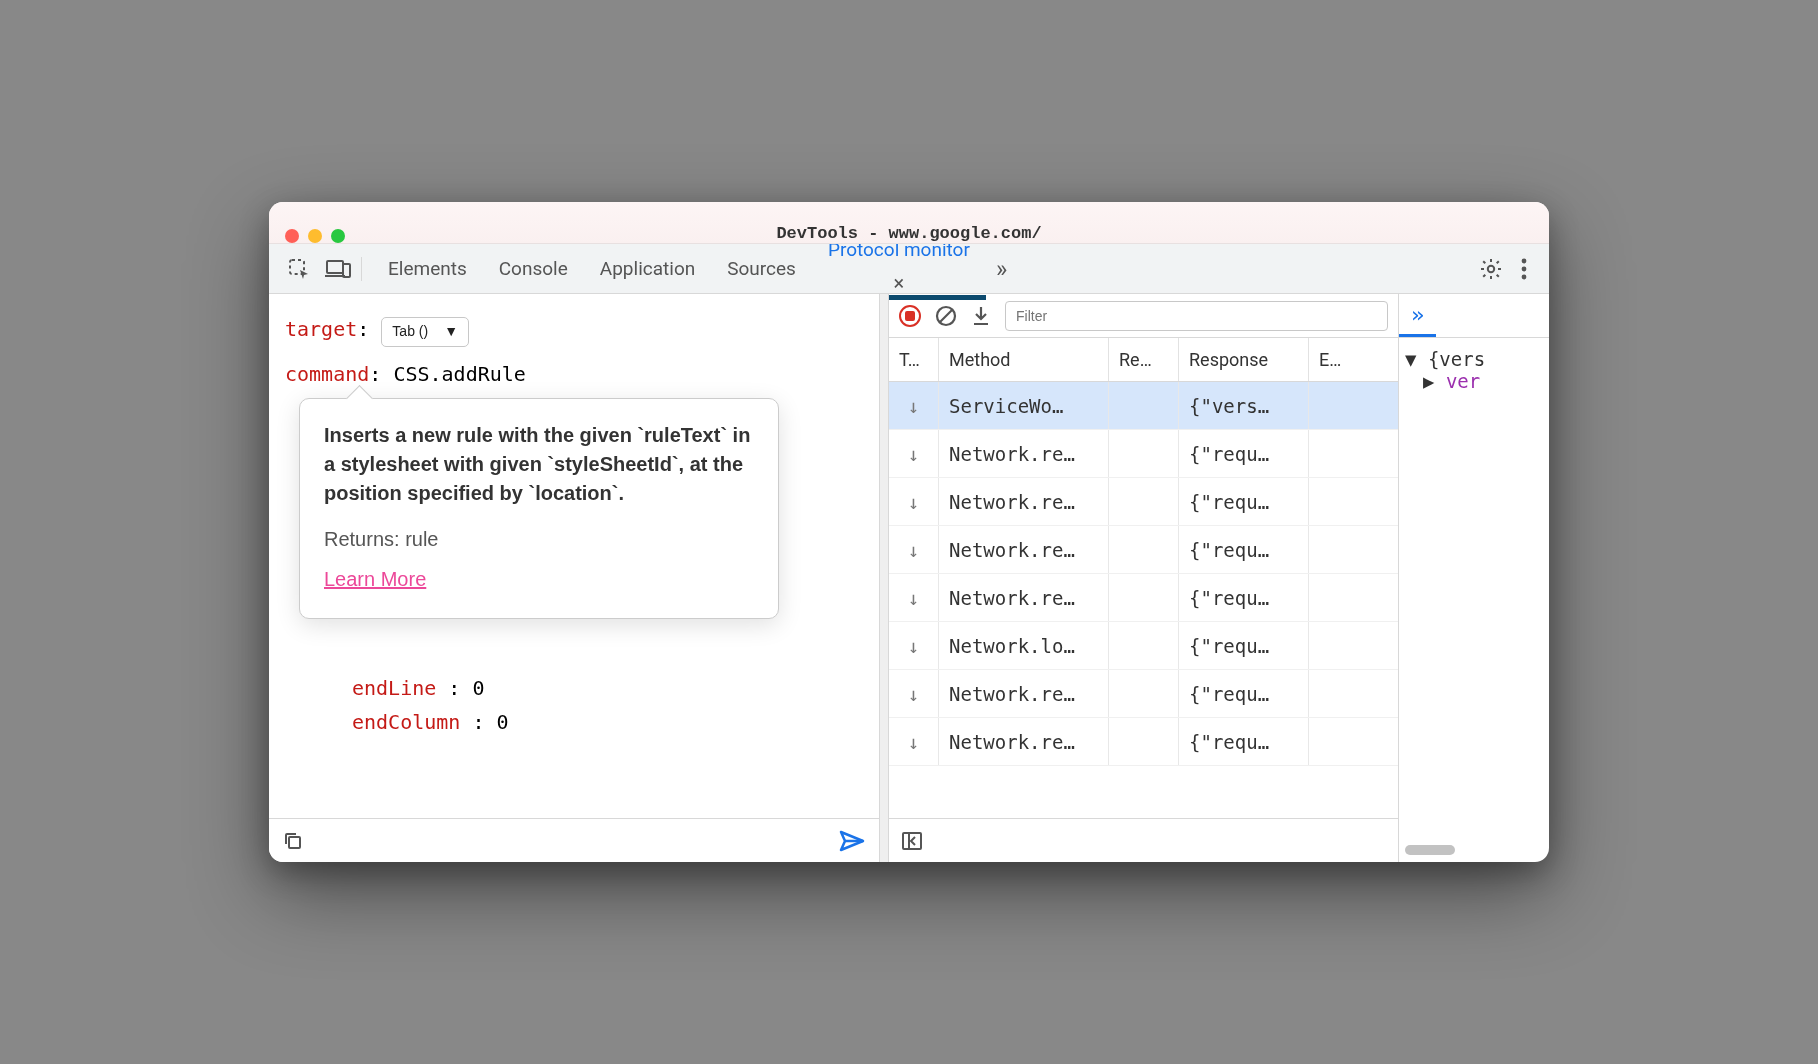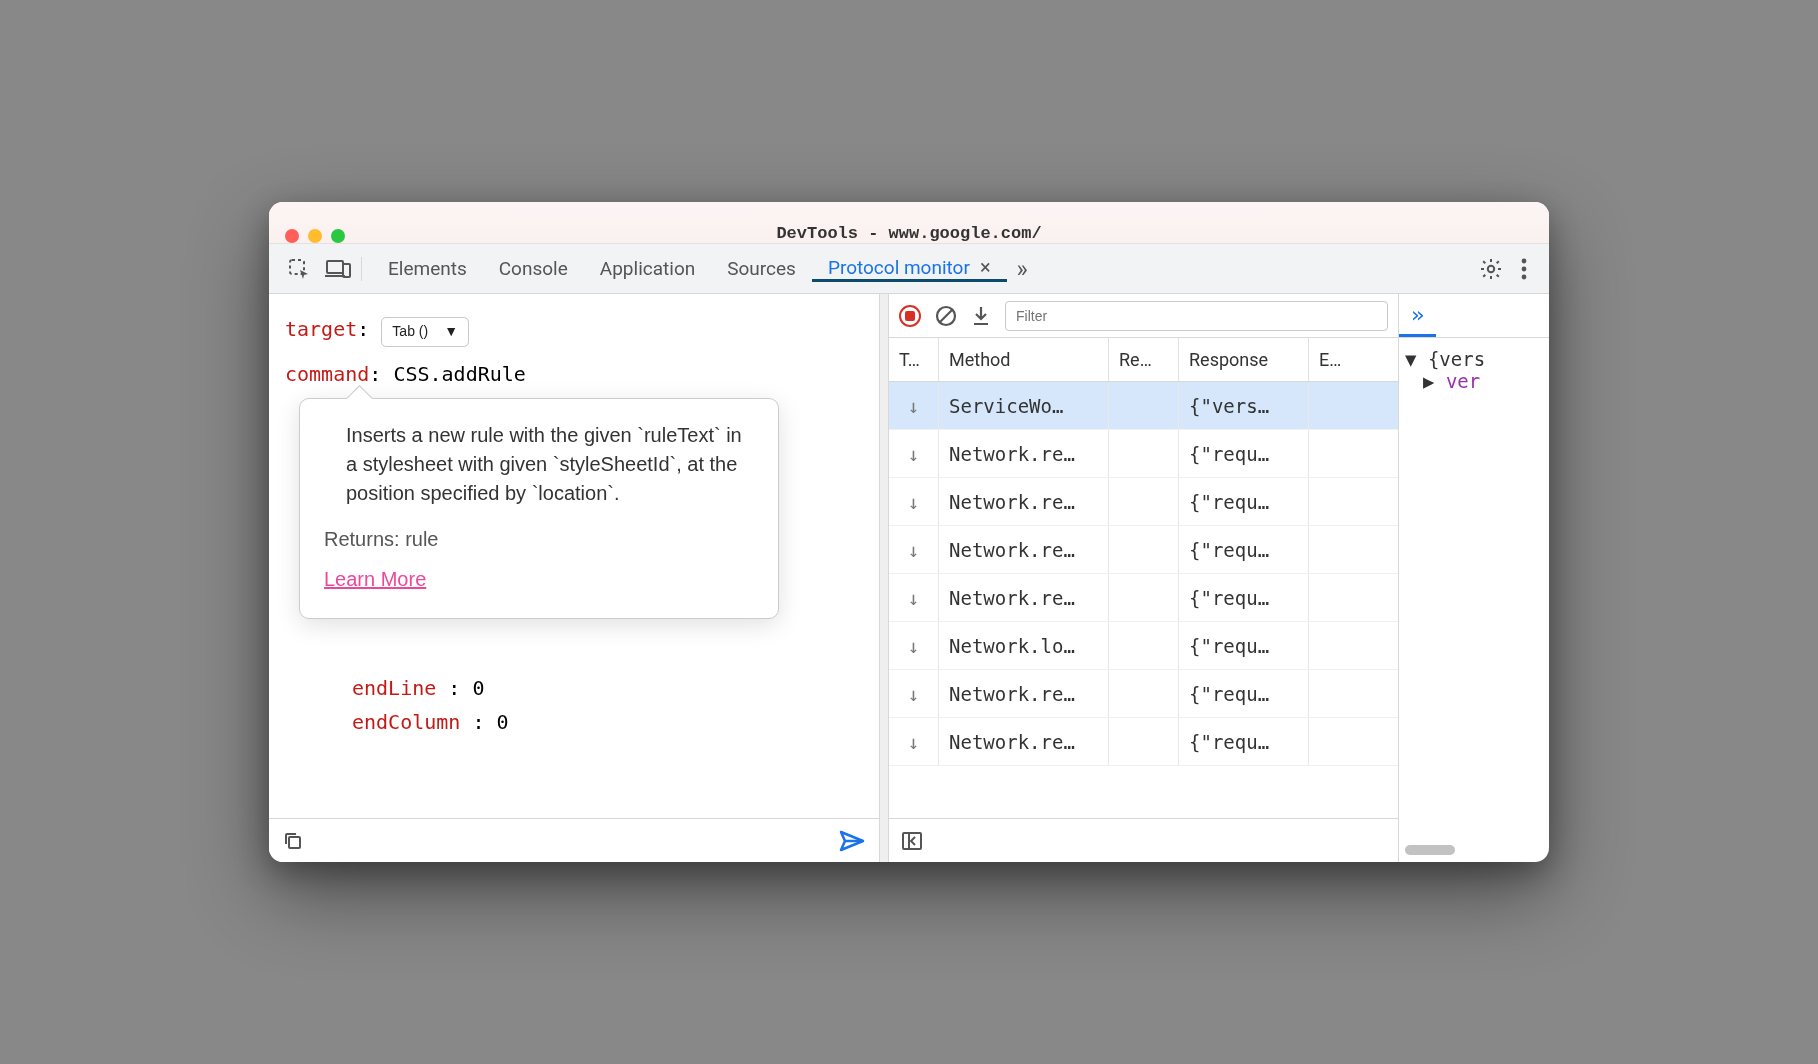--- a/index.html
+++ b/index.html
@@ -46,21 +46,21 @@
   border-bottom: 1px solid #d8d8d8;
   display: flex;
   align-items: center;
   padding: 0 8px;
 }
 .tabbar-icons { display: flex; align-items: center; gap: 14px; padding: 0 10px; border-right: 1px solid #d8d8d8; margin-right: 10px; }
 .tab {
   display: flex; align-items: center; padding: 0 16px;
   font-size: 19px; color: #555; cursor: pointer; gap: 10px;
 }
-.tab.active { color: #1a73e8; border-bottom: 3px solid #0c4a6e; }
+.tab.active { color: #1a73e8; border-bottom: 5px solid #0c4a6e; flex-direction: column; }
 .tab-close { font-size: 20px; color: #555; }
 .tab-more { font-size: 24px; color: #555; padding: 0 10px; display:flex; align-items:center; }
 .tabbar-right { margin-left: auto; display: flex; align-items: center; gap: 18px; padding-right: 14px; }
 .gear, .kebab { color: #555; }
 .content {
   flex: 1; display: flex; overflow: hidden;
 }
 .left-pane {
   width: 610px; background: #fff; display: flex; flex-direction: column;
   font-family: Menlo, Monaco, Consolas, monospace;
@@ -89,21 +89,21 @@
 .tooltip::before {
   content: "";
   position: absolute;
   top: -10px; left: 50px;
   width: 18px; height: 18px;
   background: #fff;
   border-left: 1px solid #ccc;
   border-top: 1px solid #ccc;
   transform: rotate(45deg);
 }
-.tooltip .desc { font-weight: 400; line-height: 1.45; margin-bottom: 14px; margin-left: 22px; }
+.tooltip .desc { font-weight: 700; line-height: 1.45; margin-bottom: 14px; }
 .tooltip .returns { color: #555; margin-bottom: 6px; }
 .tooltip a { color: #ec4899; text-decoration: underline; }
 .params { margin-top: 280px; margin-left: 67px; }
 .left-footer {
   height: 44px; border-top: 1px solid #d8d8d8;
   display: flex; align-items: center; justify-content: space-between;
   padding: 0 14px;
 }
 .splitter { width: 10px; background: #efefef; border-left: 1px solid #d8d8d8; border-right: 1px solid #d8d8d8; cursor: col-resize; }
 

